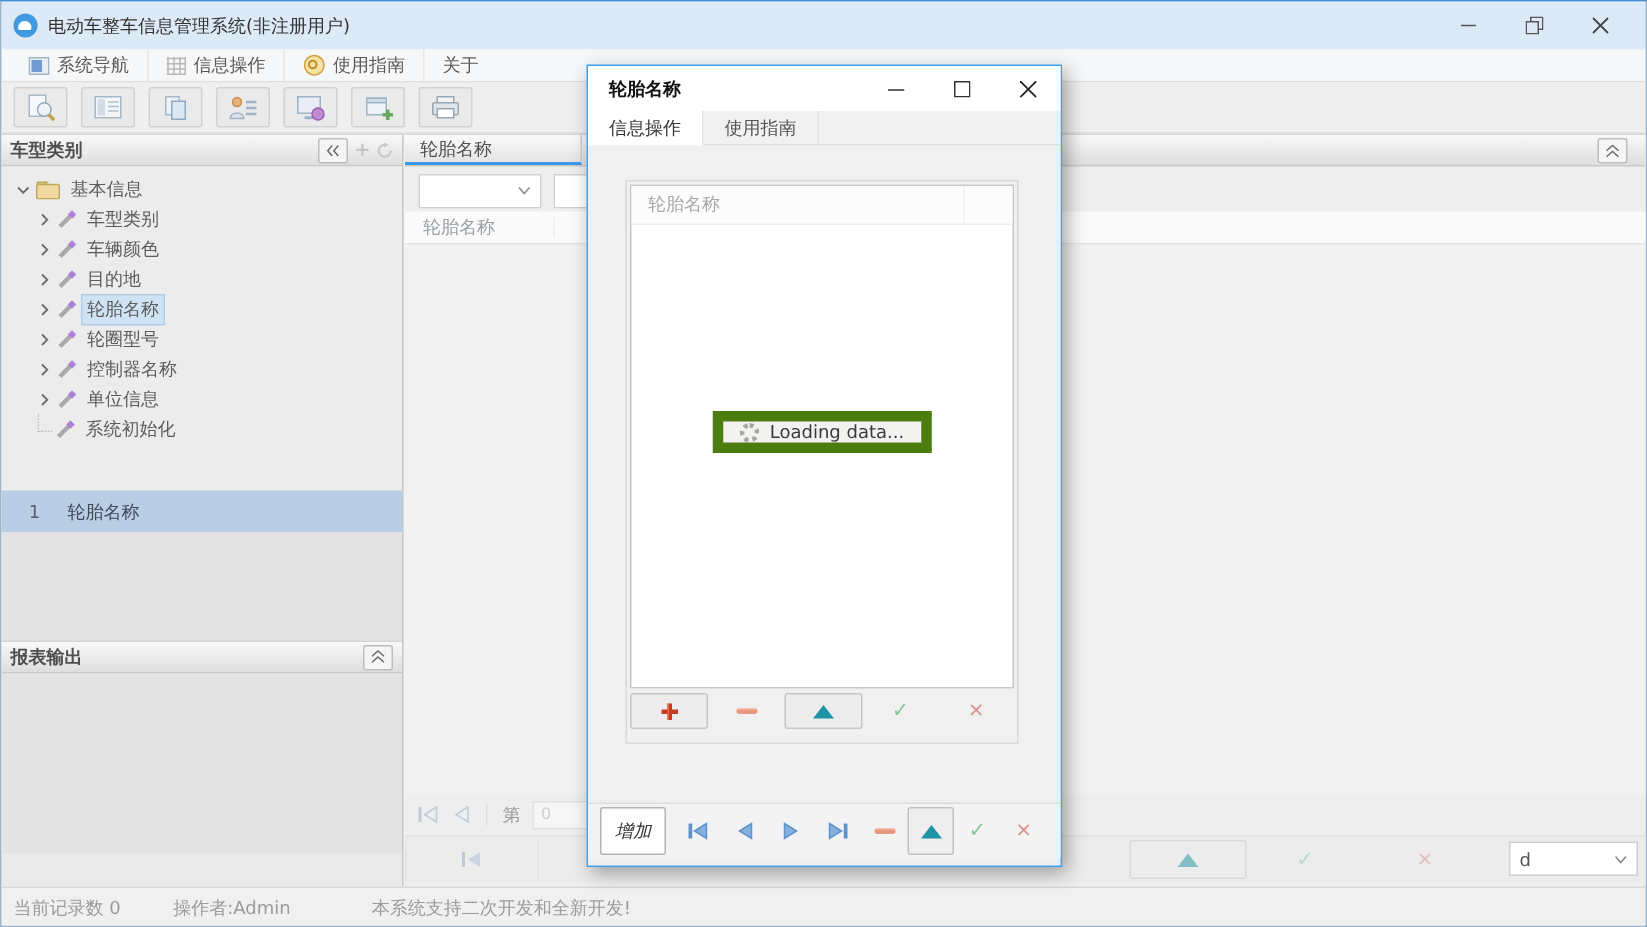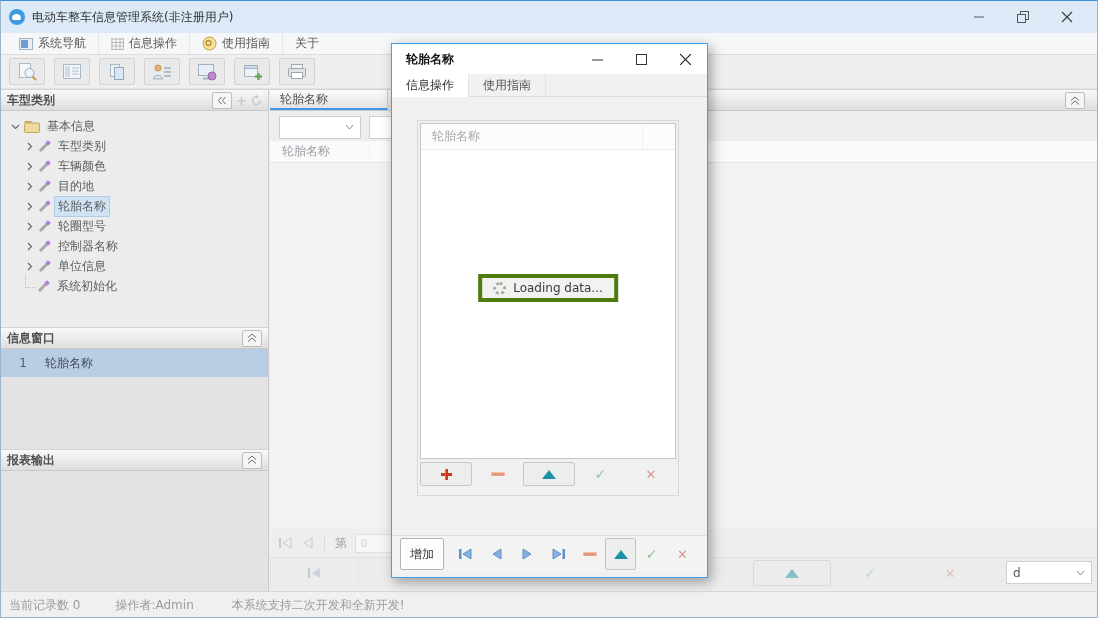--- a/index.html
+++ b/index.html
@@ -62,43 +62,43 @@
   .main-bottom { position:absolute; left:0; top:468px; width:100%; height:32px; background:#ececec; border-top:1px solid #e0e0e0; }
   .mb-cell { position:absolute; top:1px; height:28px; display:flex; align-items:center; justify-content:center; }
   .mb-border { border-left:1px solid #dcdcdc; border-right:1px solid #dcdcdc; }
   .box-btn { border:1px solid #c7c7c7; background:#ededed; border-radius:2px; display:flex; align-items:center; justify-content:center; }
   .dim { opacity:.5; }
 
   
   .statusbar { position:absolute; left:0; top:590px; width:100%; height:27px; background:#f0f0f0; border-top:1px solid #d7d7d7; display:flex; align-items:center; color:#9b9b9b; font-size:12px; }
   .sb-item { margin-left:8px; }
   .sb-item.op { margin-left:35px; }
-  .sb-item.msg { margin-left:38px; }
+  .sb-item.msg { margin-left:54px; }
 
   
   .dialog { position:absolute; left:390px; top:42px; width:317px; height:535px; background:#f0f0f0; border:1px solid #42a0ee; box-shadow:3px 4px 12px rgba(0,0,0,.35); }
   .dlg-titlebar { height:30px; background:#fff; display:flex; align-items:center; padding-left:14px; }
   .dlg-title { font-weight:bold; color:#111; font-size:12px; }
   .dlg-controls { margin-left:auto; display:flex; }
   .dlg-btn { width:44px; height:30px; display:flex; align-items:center; justify-content:center; }
   .dlg-tabs { height:23px; background:#f1f1f1; border-bottom:1px solid #dcdcdc; display:flex; }
   .dlg-tab { padding:0 14px; display:flex; align-items:center; color:#555; border-right:1px solid #e2e2e2; }
   .dlg-tab.active { background:#fff; border-bottom:1px solid #fff; margin-bottom:-1px; color:#333; }
   .dlg-content { position:absolute; left:0; top:53px; width:100%; height:438px; background:#f0f0f0; }
   .groupbox { position:absolute; left:25px; top:23px; width:262px; height:376px; border:1px solid #d8d8d8; background:#f0f0f0; padding:2px; }
   .listbox { position:relative; width:100%; height:336px; background:#fff; border:1px solid #c6c6c6; }
   .lb-header { height:26px; display:flex; align-items:center; border-bottom:1px solid #ececec; background:#fcfcfc; color:#a8a8a8; }
   .lb-col { flex:1; padding-left:11px; border-right:1px solid #f0f0f0; height:100%; display:flex; align-items:center; }
   .lb-col2 { width:32px; height:100%; }
-  .loading-box { position:absolute; left:50%; top:150px; transform:translateX(-50%); background:#f2f2f1; border:4px solid #4d7c0f; height:28px; display:flex; align-items:center; gap:7px; padding:0 11px; white-space:nowrap; color:#3a3a3a; font-size:12px; }
+  .loading-box { position:absolute; left:50%; top:150px; transform:translateX(-50%); background:#f2f2f1; border:7px solid #4d7c0f; height:28px; display:flex; align-items:center; gap:7px; padding:0 11px; white-space:nowrap; color:#3a3a3a; font-size:12px; }
   .spinner { width:13px; height:13px; border:3px dotted #a9a79f; border-radius:50%; }
   .mini-row { position:absolute; left:2px; top:341px; width:256px; height:24px; display:flex; }
   .mini-cell { flex:1; display:flex; align-items:center; justify-content:center; }
   .mini-cell.boxed { border:1px solid #c7c7c7; background:#ededed; border-radius:2px; }
-  .dlg-bottom { position:absolute; left:0; top:491px; width:100%; height:37px; background:#f3f3f3; border-top:1px solid #dcdcdc; display:flex; align-items:center; padding-left:8px; }
+  .dlg-bottom { position:absolute; left:0; top:491px; width:100%; height:37px; background:#f3f3f3; border-top:1px solid #dcdcdc; display:flex; align-items:center; padding-left:8px;font-style:italic; }
   .add-btn { width:44px; height:32px; background:#fdfdfd; border:1px solid #b5b5b5; border-radius:2px; display:flex; align-items:center; justify-content:center; color:#333; }
   .dlg-nav { display:flex; margin-left:6px; }
   .dlg-nav-cell { width:31px; height:32px; display:flex; align-items:center; justify-content:center; }
   .dlg-nav-cell.boxed { border:1px solid #c2c2c2; background:#eee; border-radius:2px; }
 
   .sym-check { color:#8cc79b; font-weight:bold; font-size:14px; line-height:1; }
   .sym-x { color:#dd968e; font-weight:bold; font-size:13px; line-height:1; }
   .tri-up { width:0; height:0; border-left:7px solid transparent; border-right:7px solid transparent; border-bottom:9px solid #1e93a6; }
   .minus-bar { width:14px; height:4px; border-radius:2px; background:#e8987c; box-shadow:inset 0 1px 0 #f3c0ab; }
   svg { display:block; }
@@ -377,30 +377,20 @@
         <span>
             <svg width="13" height="13">
               <line x1="2" y1="11" x2="9" y2="4" stroke="#a9a9a9" stroke-width="3"></line>
               <rect x="8" y="1" width="4" height="4" fill="#b07fd6" transform="rotate(45 10 3)"></rect>
             </svg>
           </span>
         <span class="tree-label">系统初始化</span>
       </div>
     </div>
 
-    <div class="panel-header">
-      <span>信息窗口</span>
-      <span class="ph-spacer"></span>
-      <span class="sq-btn">
-          <svg width="10" height="10" fill="none" stroke="#6a6a6a">
-            <polyline points="1,4.5 5,1 9,4.5"></polyline>
-            <polyline points="1,8.5 5,5 9,8.5"></polyline>
-          </svg>
-        </span>
-    </div>
     <div class="iw-row">
       <span class="iw-idx">1</span>
       <span>轮胎名称</span>
     </div>
     <div class="iw-body"></div>
 
     <div class="panel-header">
       <span>报表输出</span>
       <span class="ph-spacer"></span>
       <span class="sq-btn">

